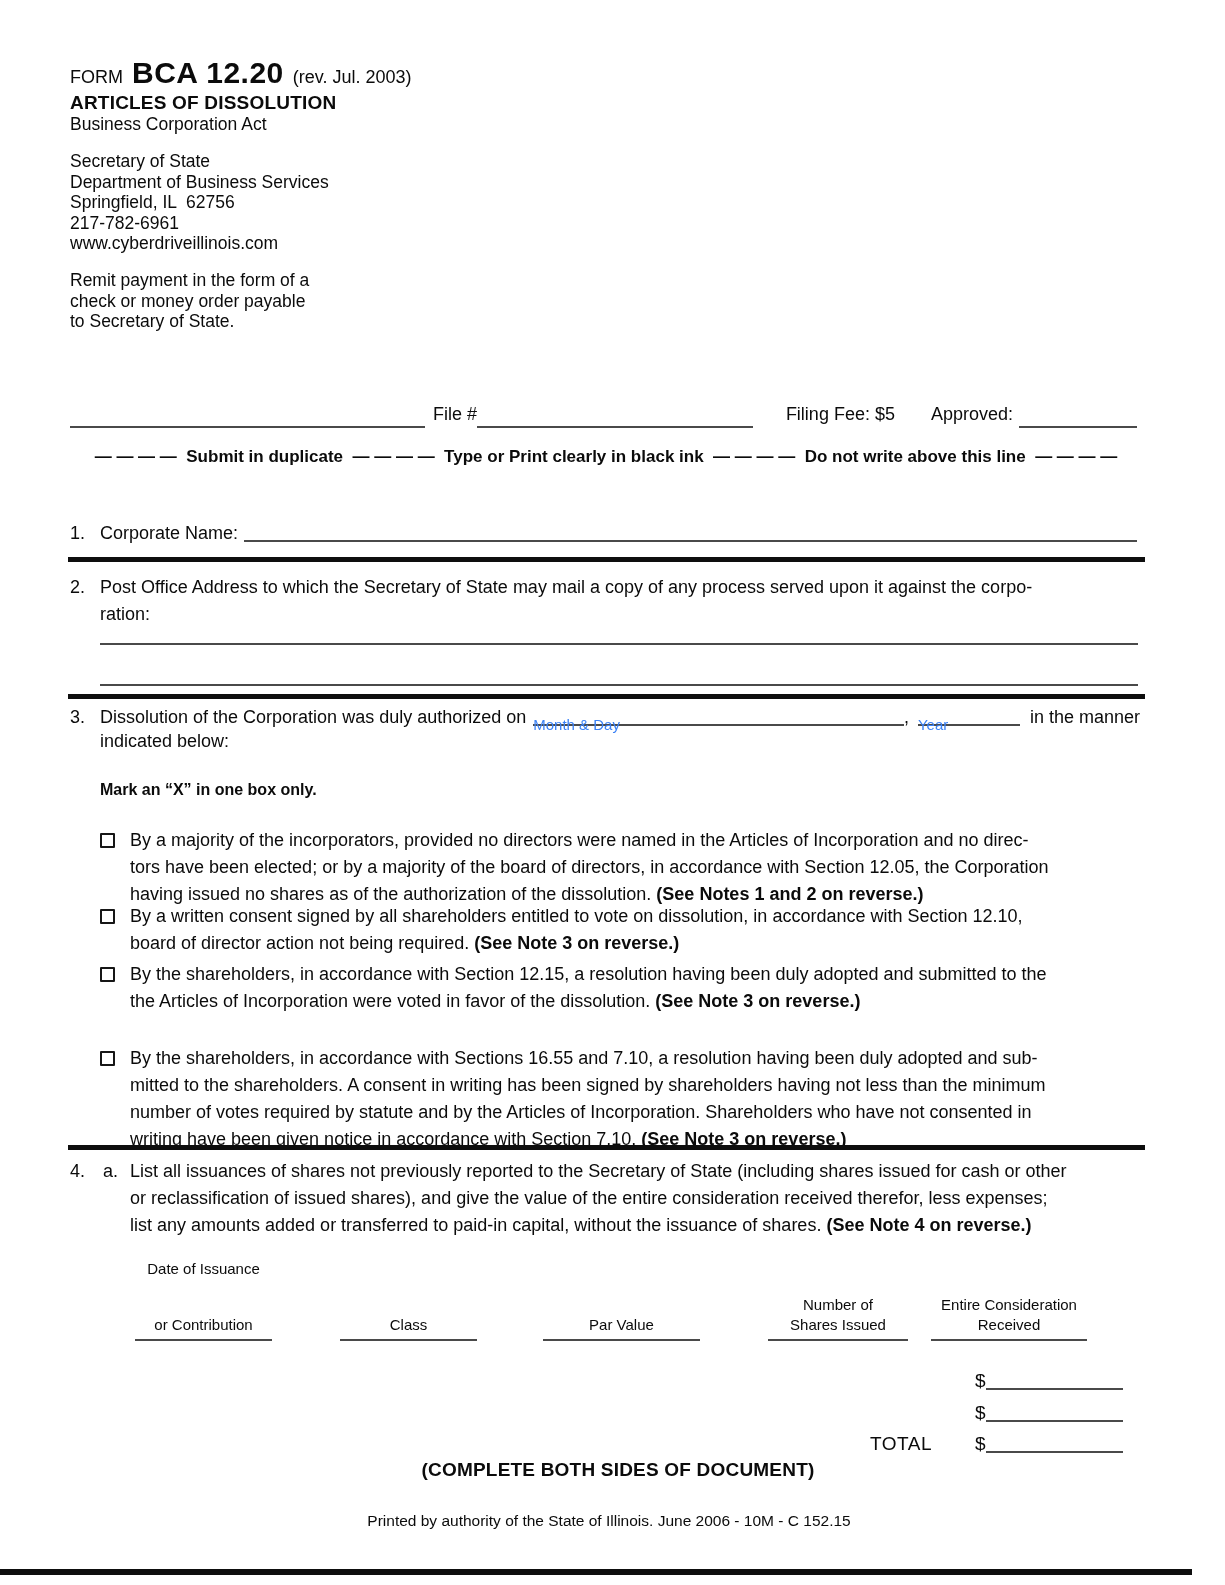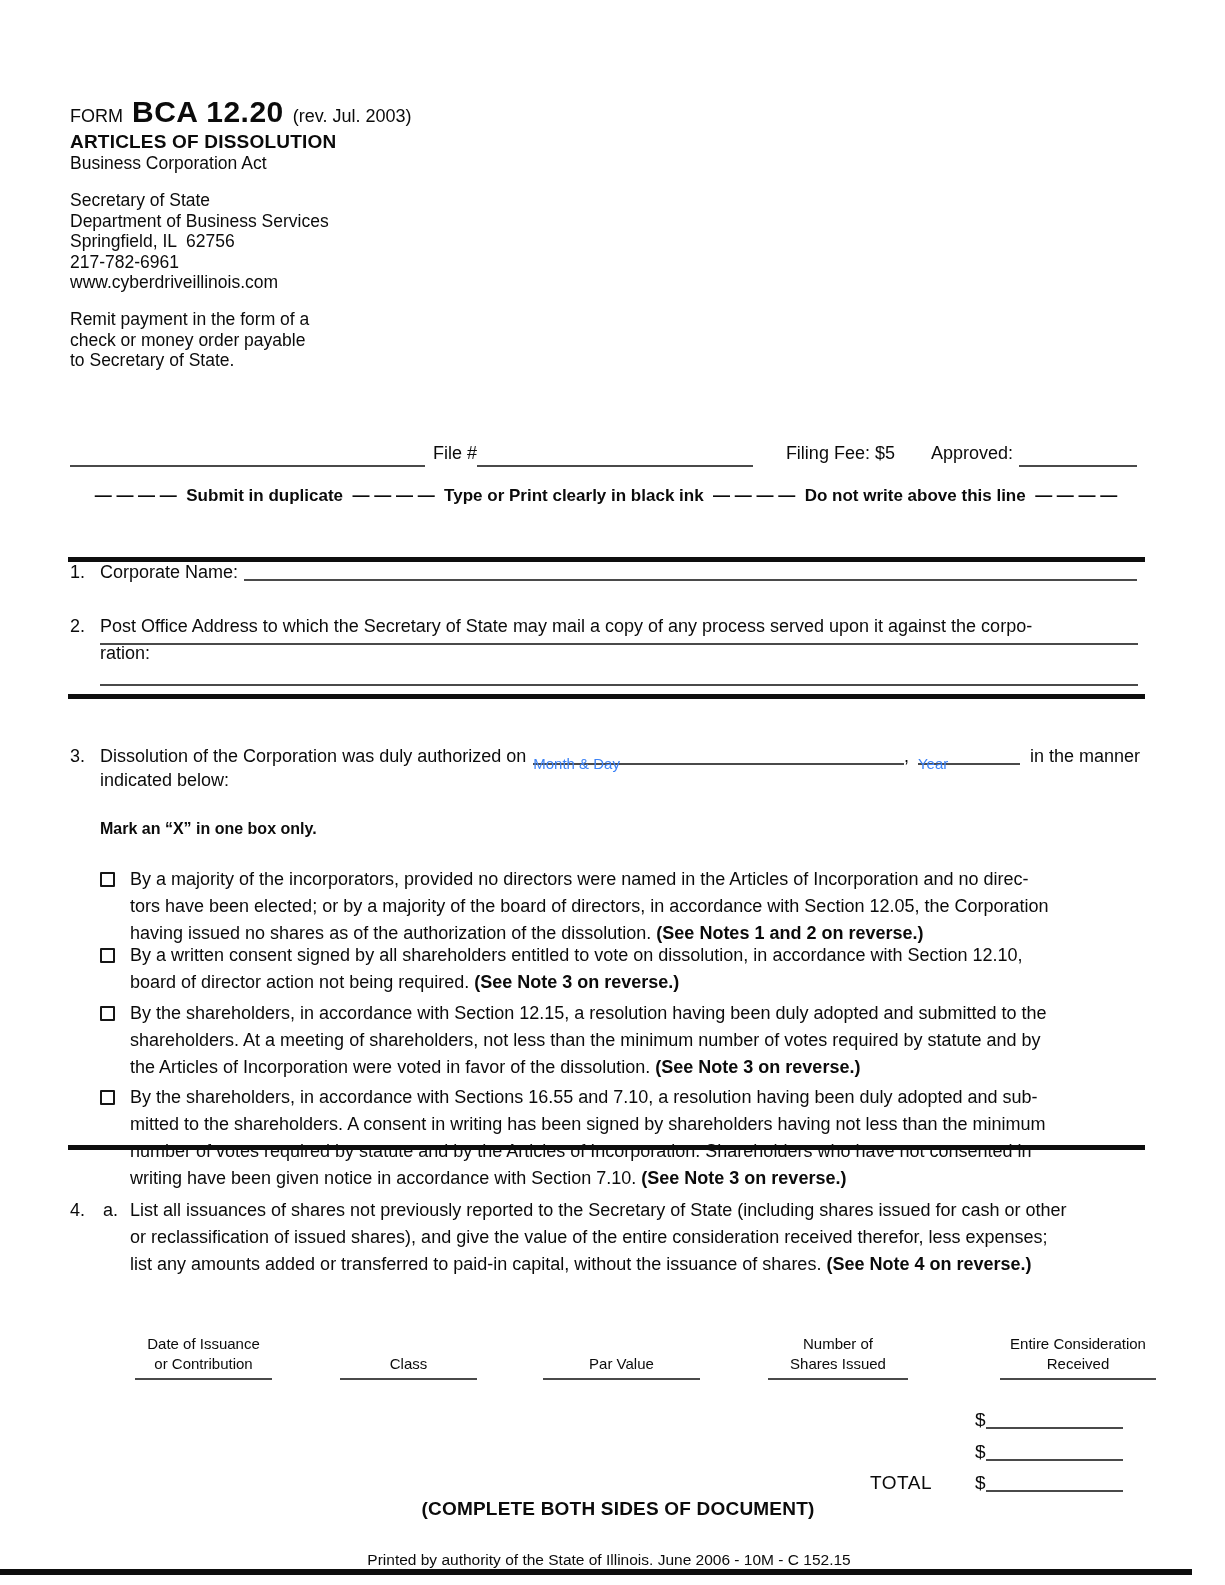--- a/index.html
+++ b/index.html
@@ -7,21 +7,21 @@
   .page {
     position:relative;
     width:1225px; height:1585px;
     background:#ffffff;
     color:#0b0b0b;
     font-family:"Liberation Sans", sans-serif;
     font-size:18px;
     overflow:hidden;
     margin:0 auto;
   }
-  .abs { position:absolute;margin-top:39px; }
+  .abs { position:absolute; }
   .nowrap { white-space:pre; }
   .b { font-weight:bold; }
   .center { text-align:center; }
 
   
   .form-id { display:flex; align-items:baseline; gap:9px; }
   .t-sm  { font-size:18px; }
   .form-num { font-size:30px; font-weight:bold; letter-spacing:0.5px; }
   .hdr-title { font-size:19px; font-weight:bold; letter-spacing:0.2px; }
   .hdr-line { font-size:17.5px; line-height:20.5px; white-space:pre; }
@@ -167,21 +167,20 @@
     <div class="cb-text">
       <div class="line">By a written consent signed by all shareholders entitled to vote on dissolution, in accordance with Section 12.10,</div>
       <div class="line"><span>board of director action not being required.</span> <b>(See Note 3 on reverse.)</b></div>
     </div>
   </div>
 
   <div class="abs cb-row" style="top:961px; left:100px; right:85px;">
     <span class="cbx"></span>
     <div class="cb-text">
       <div class="line">By the shareholders, in accordance with Section 12.15, a resolution having been duly adopted and submitted to the</div>
-      <div class="line">shareholders. At a meeting of shareholders, not less than the minimum number of votes required by statute and by</div>
       <div class="line"><span>the Articles of Incorporation were voted in favor of the dissolution.</span> <b>(See Note 3 on reverse.)</b></div>
     </div>
   </div>
 
   <div class="abs cb-row" style="top:1045px; left:100px; right:85px;">
     <span class="cbx"></span>
     <div class="cb-text">
       <div class="line">By the shareholders, in accordance with Sections 16.55 and 7.10, a resolution having been duly adopted and sub-</div>
       <div class="line">mitted to the shareholders. A consent in writing has been signed by shareholders having not less than the minimum</div>
       <div class="line">number of votes required by statute and by the Articles of Incorporation. Shareholders who have not consented in</div>
@@ -195,35 +194,35 @@
     <span class="num" style="width:33px; flex:0 0 33px;">4.</span>
     <span class="num" style="width:27px; flex:0 0 27px;">a.</span>
     <div>
       <div class="line">List all issuances of shares not previously reported to the Secretary of State (including shares issued for cash or other</div>
       <div class="line">or reclassification of issued shares), and give the value of the entire consideration received therefor, less expenses;</div>
       <div class="line"><span>list any amounts added or transferred to paid-in capital, without the issuance of shares.</span> <b>(See Note 4 on reverse.)</b></div>
     </div>
   </div>
 
   <div class="abs" style="top:1294px; left:0; width:1225px; height:47px;">
-    <div class="col-head" style="left:135px; width:137px;">
+    <div class="col-head" style="left:135px; width:137px;gap:36px;">
       <div>Date of Issuance</div>
       <div>or Contribution</div>
     </div>
     <div class="col-head" style="left:340px; width:137px;">
       <div>Class</div>
     </div>
     <div class="col-head" style="left:543px; width:157px;">
       <div>Par Value</div>
     </div>
     <div class="col-head" style="left:768px; width:140px;">
       <div>Number of</div>
       <div>Shares Issued</div>
     </div>
-    <div class="col-head" style="left:1000px; width:156px;">
+    <div class="col-head" style="left:931px; width:156px;">
       <div>Entire Consideration</div>
       <div>Received</div>
     </div>
   </div>
 
   <div class="abs dollar-row" style="top:1370px; left:975px;">
     <span>$</span>
     <span class="blank" style="width:137px;"></span>
   </div>
   <div class="abs dollar-row" style="top:1402px; left:975px;">

